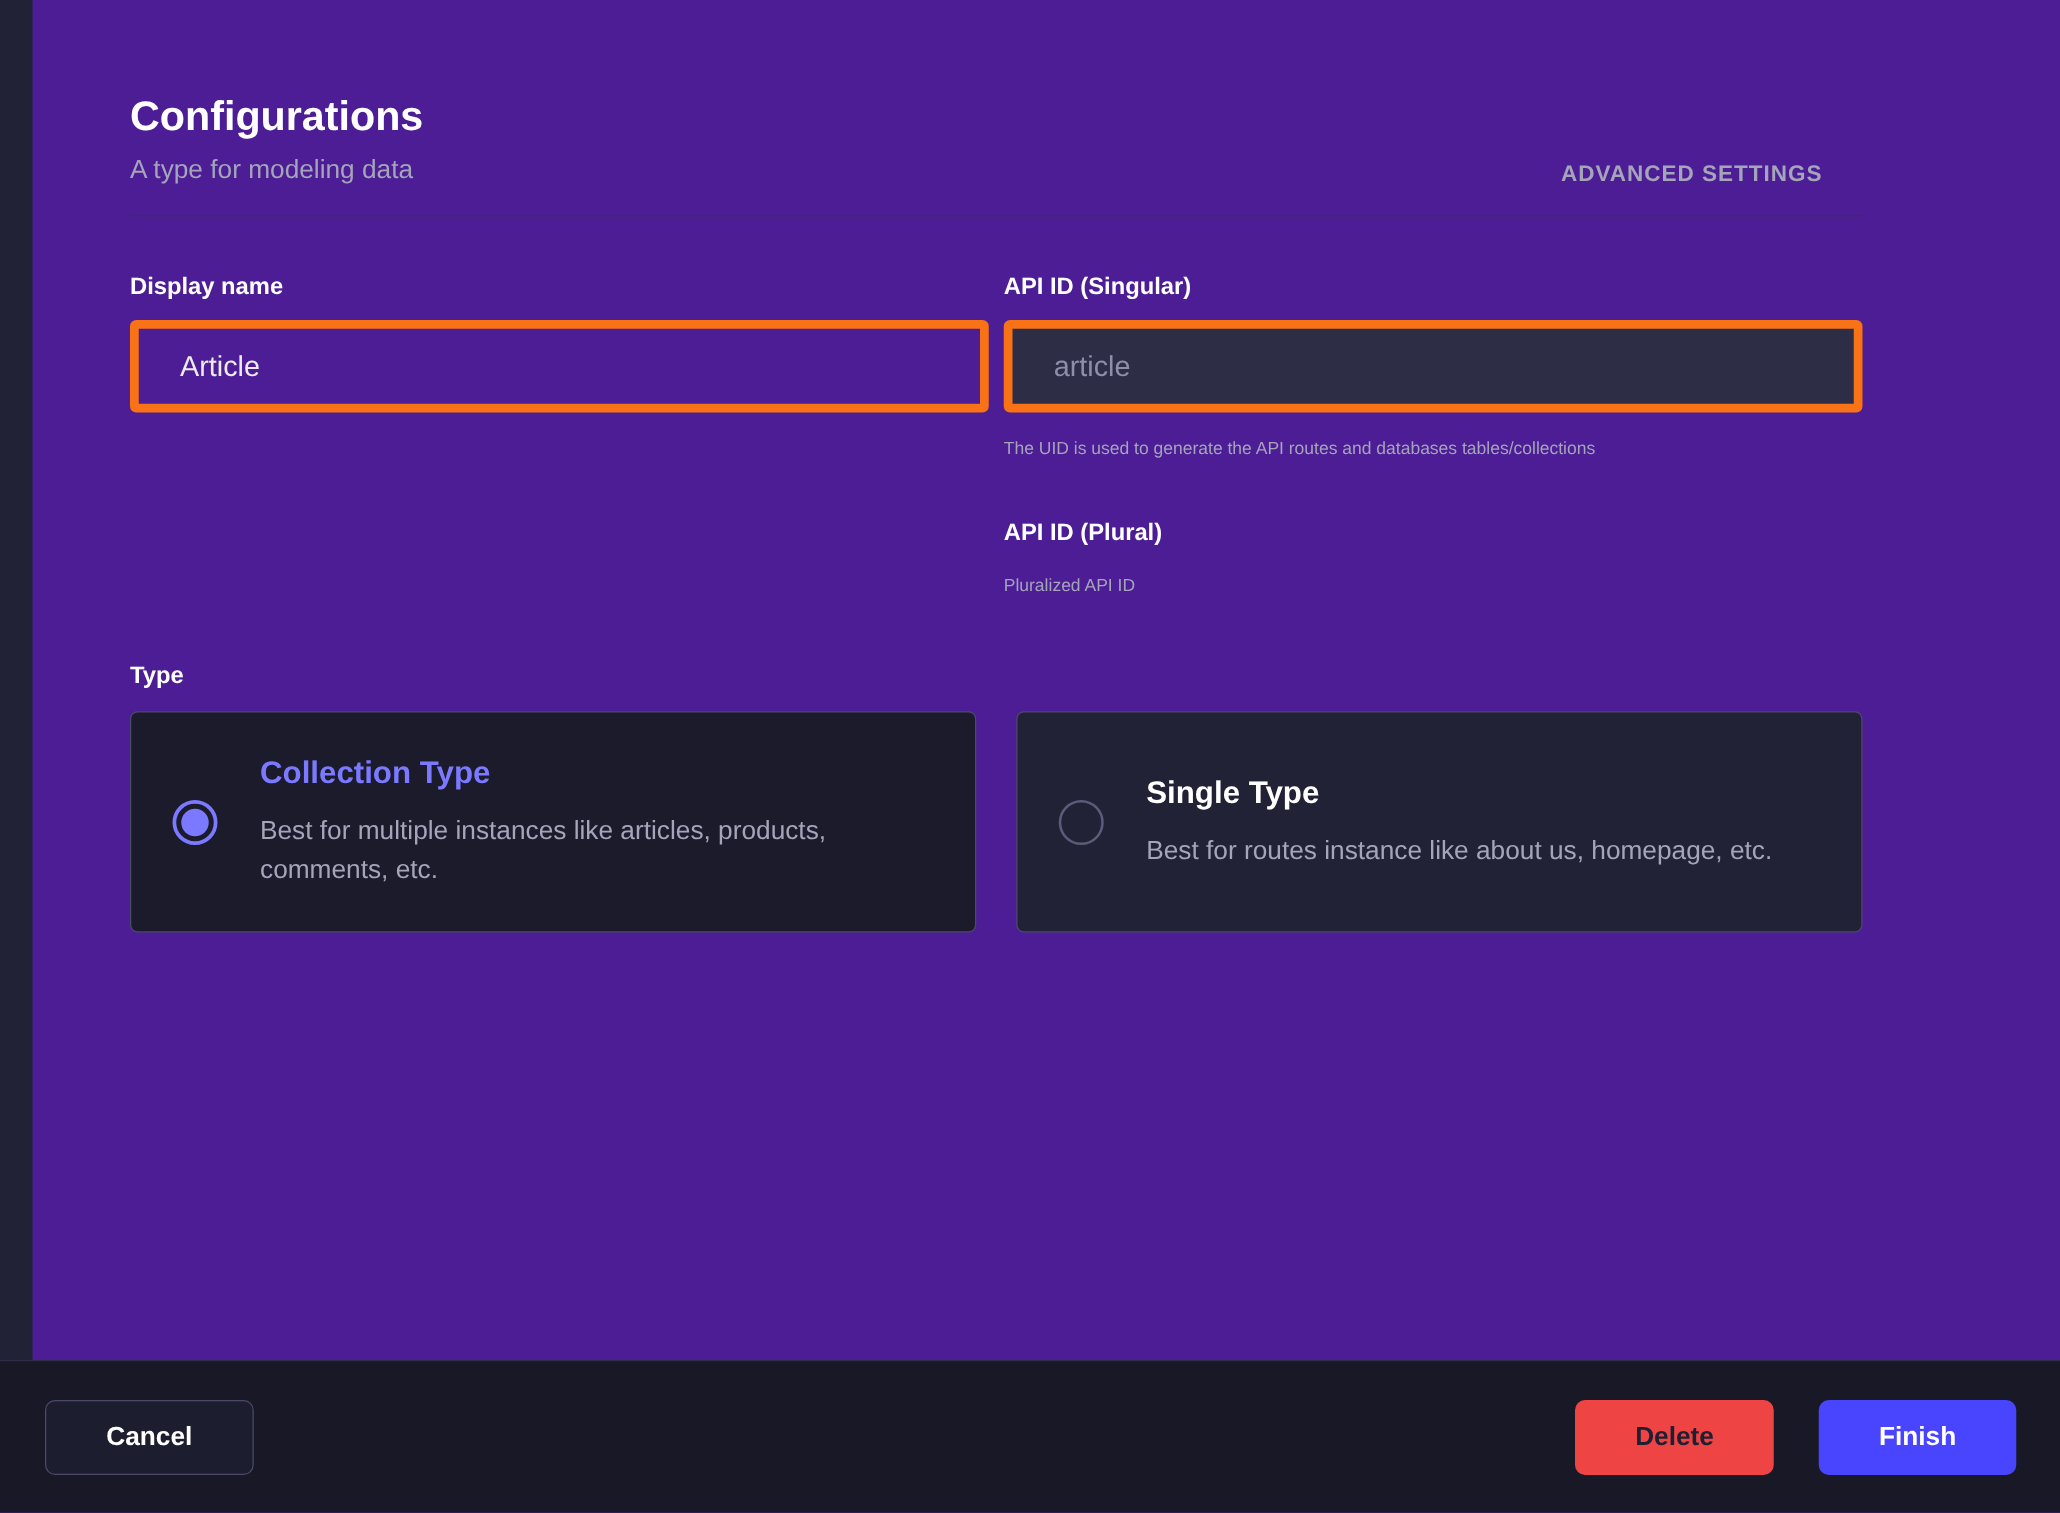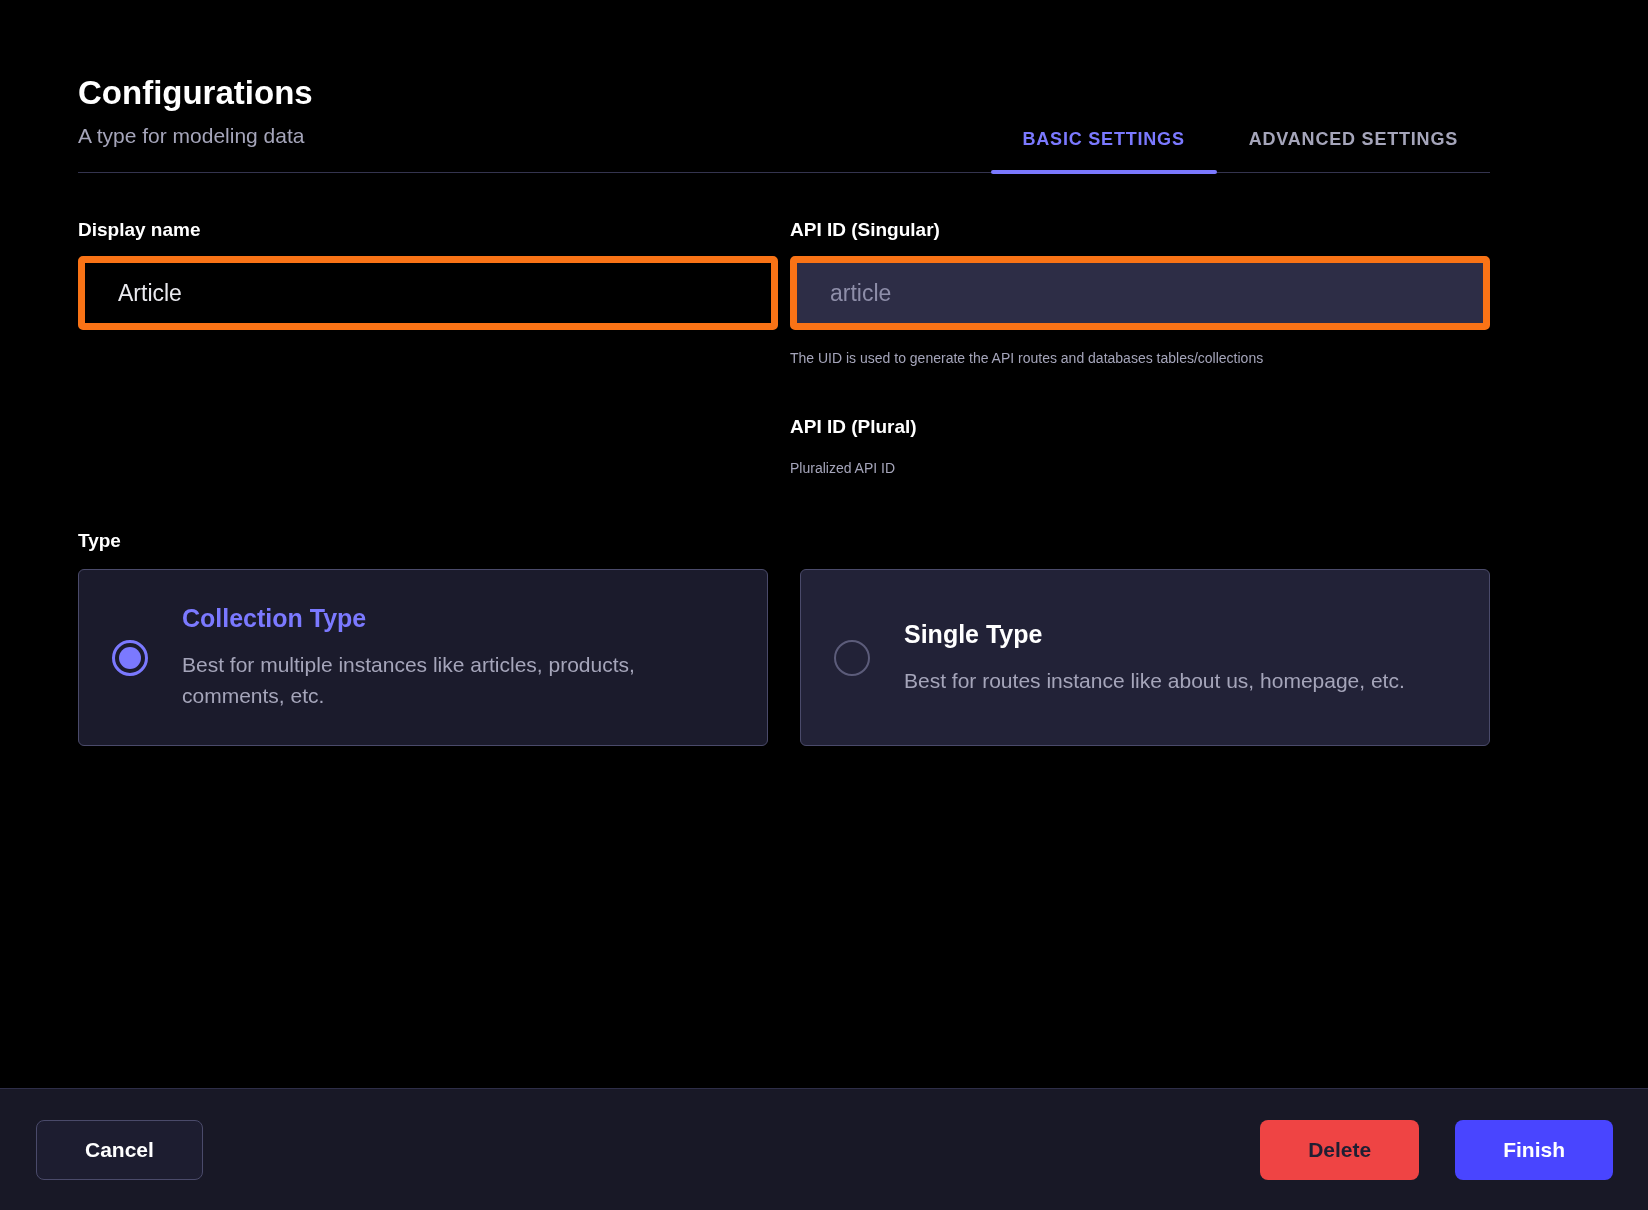--- a/index.html
+++ b/index.html
@@ -30,21 +30,21 @@
   .header-title { margin-left: 27px; font-size: 25px; font-weight: bold; color: #ffffff; }
   .header-spacer { flex: 1; }
   .close-btn {
     width: 62px; height: 60px; border-radius: 8px;
     background: #1d1d30; border: 1px solid #4a4a6a;
     display: flex; align-items: center; justify-content: center;
     cursor: pointer;
   }
 
   
-  .modal-body { flex: 1; background: #000000; padding: 0 158px 12px 78px; }
+  .modal-body { flex: 1; background: #4c1d95; padding: 0 158px 12px 78px; margin-left: 26px; }
 
   .heading-row {
     margin-top: 74px;
     display: flex; align-items: flex-end; justify-content: space-between;
     border-bottom: 1px solid #34344f;
   }
   .heading-left { padding-bottom: 24px; }
   .page-title { font-size: 33px; font-weight: bold; color: #ffffff; }
   .page-subtitle { margin-top: 12px; font-size: 21px; color: #a5a5ba; }
   .tabs { display: flex; align-items: flex-end; }
@@ -135,21 +135,20 @@
 
 
   <div class="modal-body">
 
     <div class="heading-row">
       <div class="heading-left">
         <div class="page-title">Configurations</div>
         <div class="page-subtitle">A type for modeling data</div>
       </div>
       <div class="tabs">
-        <div class="tab active">BASIC SETTINGS</div>
         <div class="tab">ADVANCED SETTINGS</div>
       </div>
     </div>
 
     <div class="form-grid">
 
       <div>
         <div class="field-block">
           <label class="field-label">Display name</label>
           <input class="text-input" type="text" value="Article" style="">

